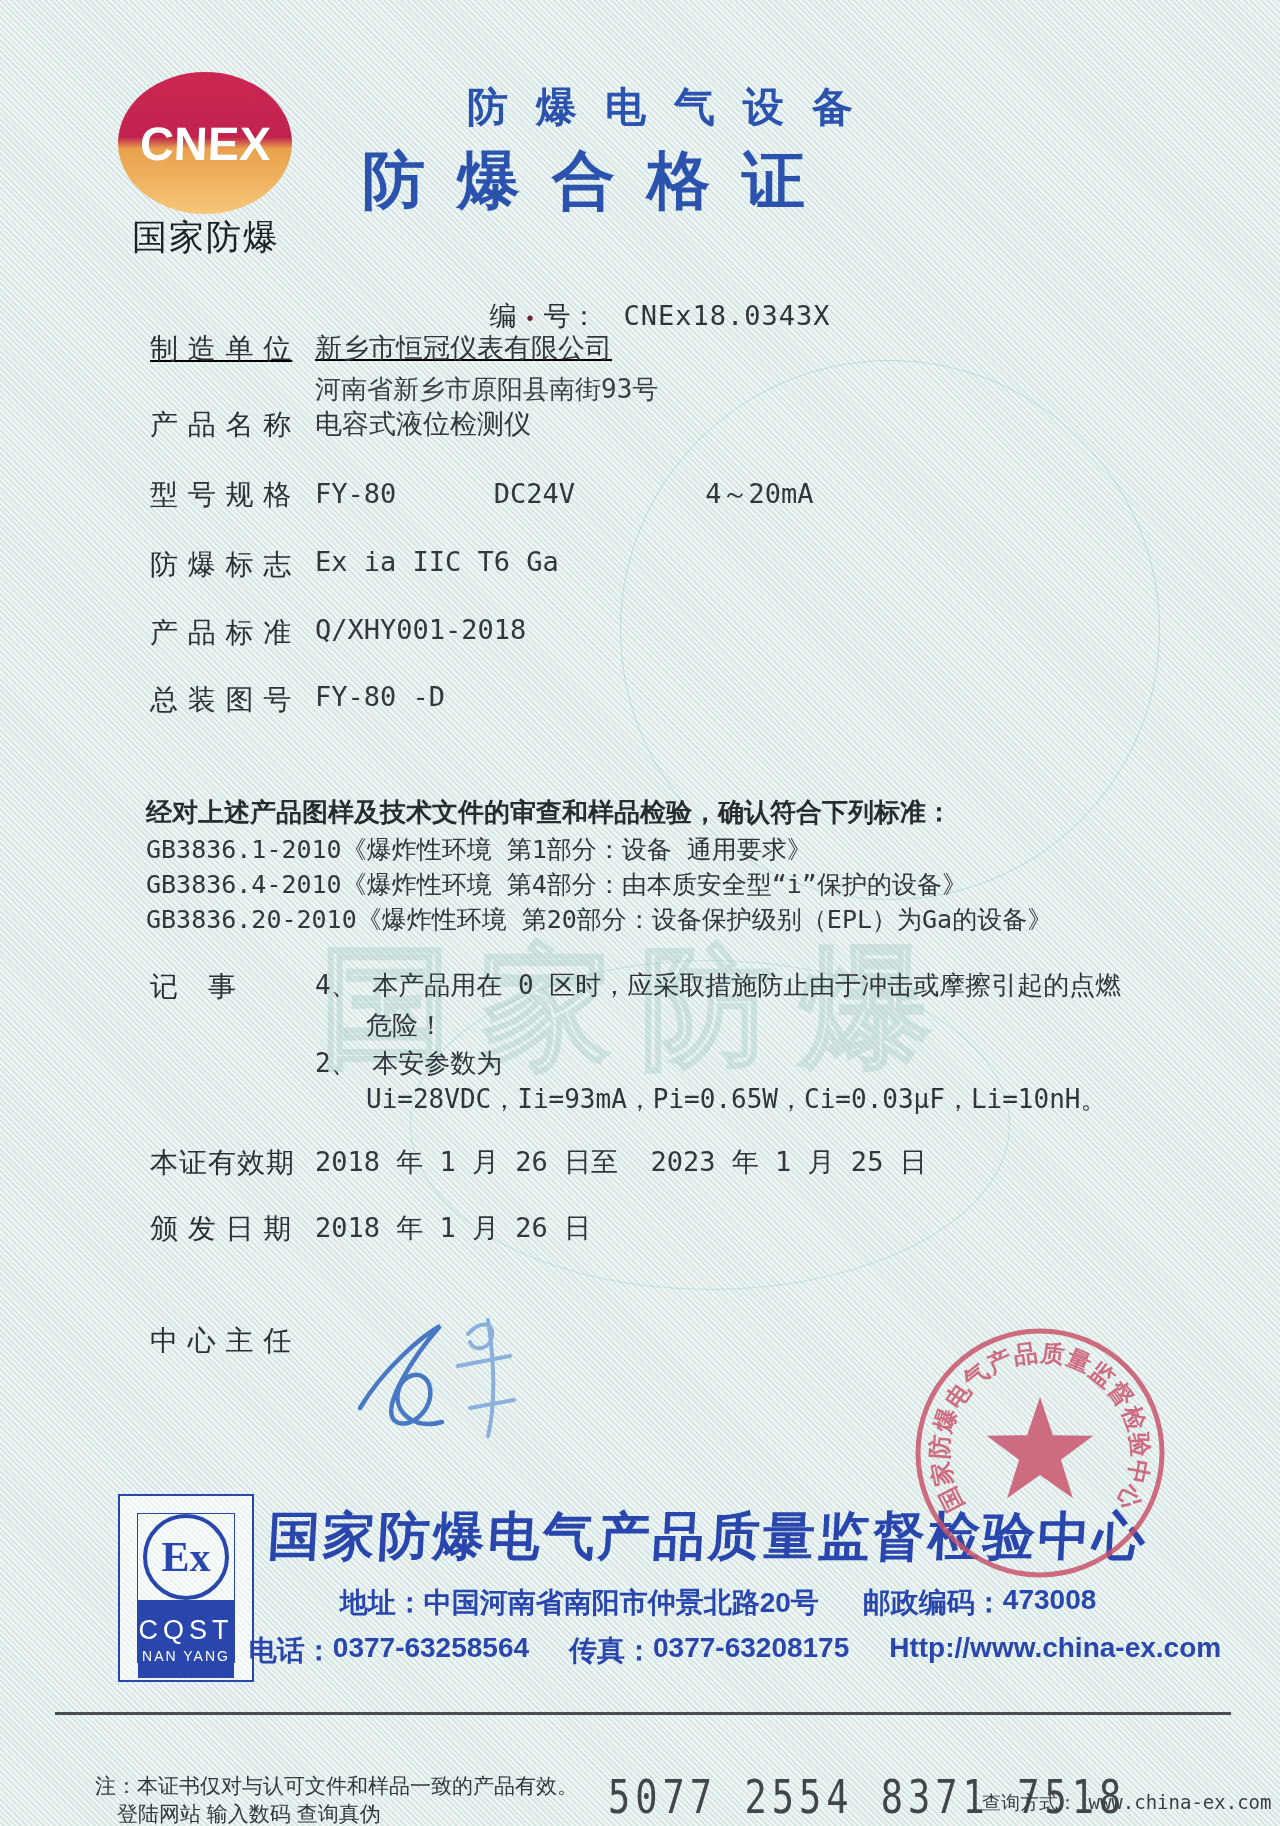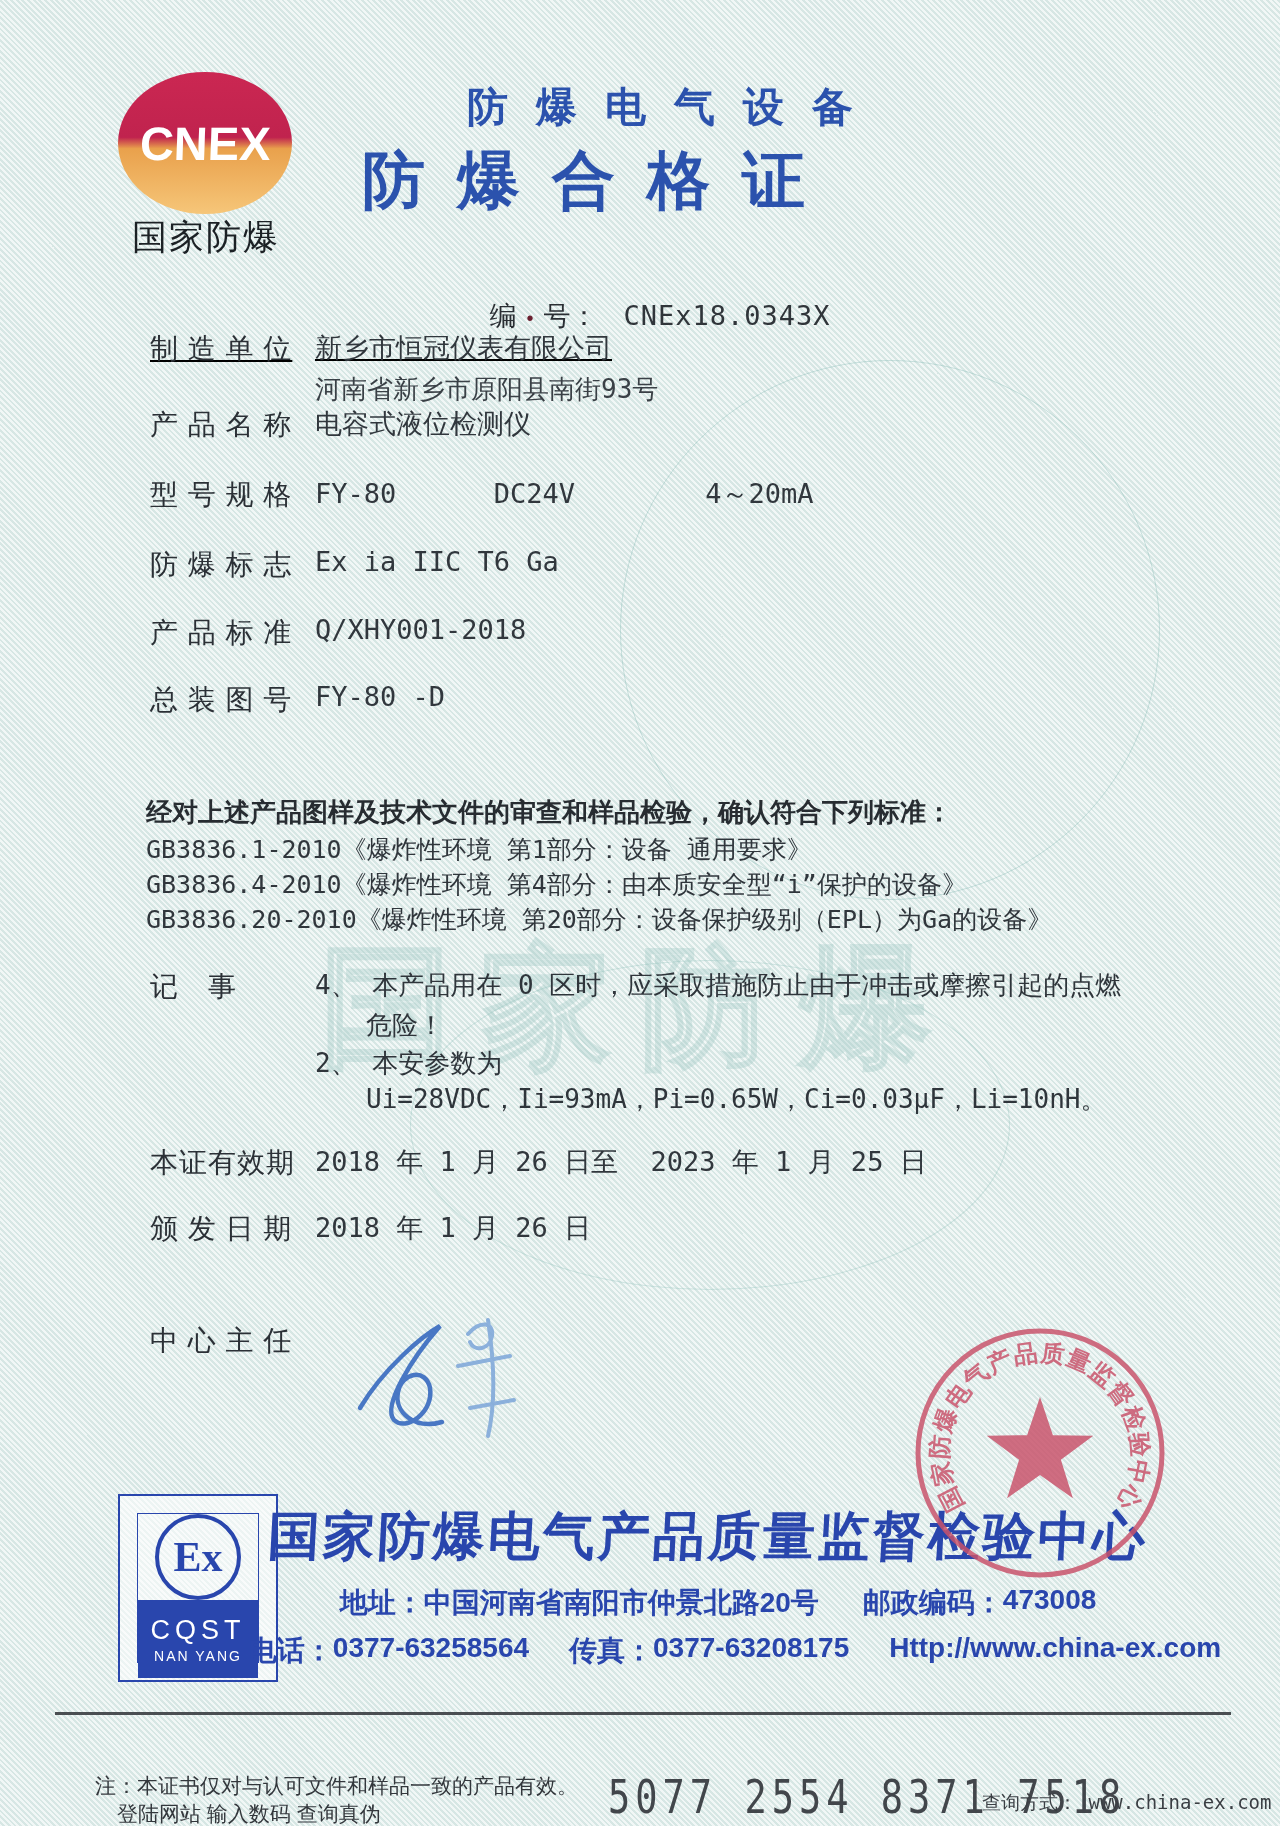--- a/index.html
+++ b/index.html
@@ -52,21 +52,21 @@
 
   .notes-label { left:150px; top:968px; font-size:28px; color:#2b3036; letter-spacing:1px; }
   .note-line { position:absolute; font-size:26px; color:#2f353b; font-family:"DejaVu Sans Mono", monospace; white-space:pre; }
 
   .sig-svg { left:340px; top:1310px; }
 
   
   .stamp-svg { left:905px; top:1318px; z-index:3; opacity:0.84; }
 
   
-  .ex-box { left:118px; top:1494px; width:160px; height:188px; border:2px solid #2946ad; padding:17px; background:rgba(255,255,255,0.55); }
+  .ex-box { left:118px; top:1494px; width:136px; height:188px; border:2px solid #2946ad; padding:17px; background:rgba(255,255,255,0.55); }
   .ex-box-inner { width:100%; height:100%; border:1px solid #2946ad; display:flex; flex-direction:column; }
   .ex-top { flex:1 1 auto; display:flex; align-items:center; justify-content:center; }
   .ex-circle { width:86px; height:86px; border:4px solid #2946ad; border-radius:50%; display:flex; align-items:center; justify-content:center; }
   .ex-mark { font-size:42px; font-weight:bold; color:#2946ad; font-family:"Liberation Serif", serif; }
   .ex-bottom { flex:0 0 78px; background:#2946ad; color:#fff; text-align:center; display:flex; flex-direction:column; justify-content:center; }
   .ex-cqst { font-size:27px; letter-spacing:5px; }
   .ex-city { font-size:14px; letter-spacing:2px; margin-top:2px; }
 
   .org-name { left:268px; top:1502px; width:900px; font-size:52px; font-weight:bold; color:#2946ad; letter-spacing:3px; white-space:nowrap; transform:skewX(-3deg); }
   .org-line1 { left:268px; top:1584px; width:900px; display:flex; justify-content:center; font-size:28px; font-weight:bold; color:#2946ad; white-space:pre; }

